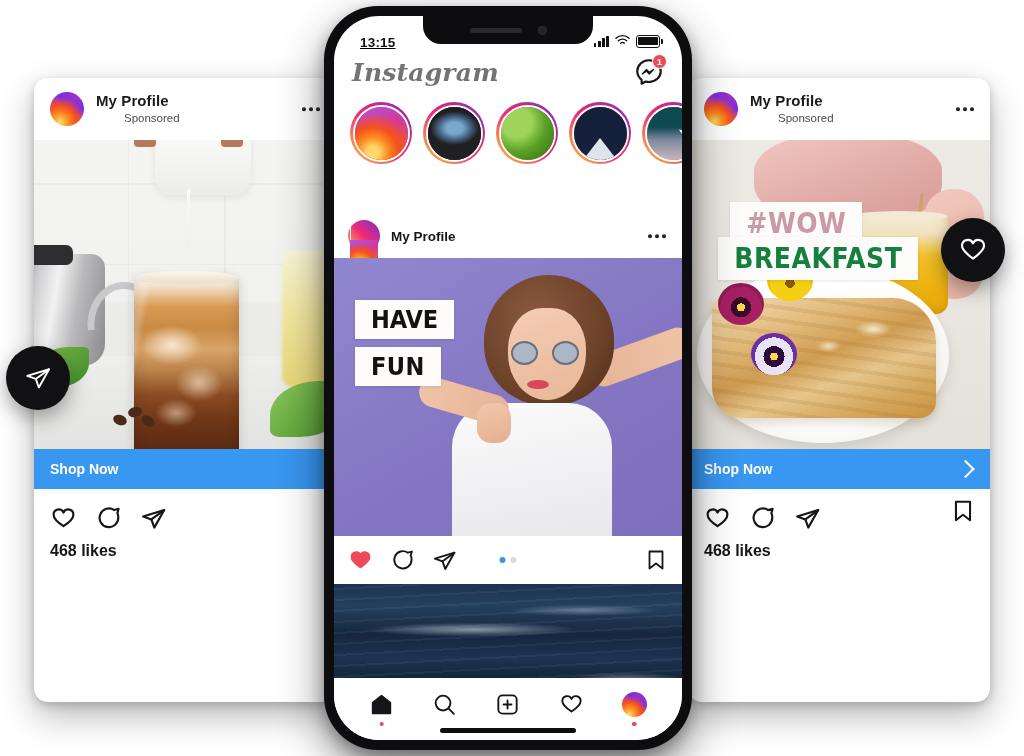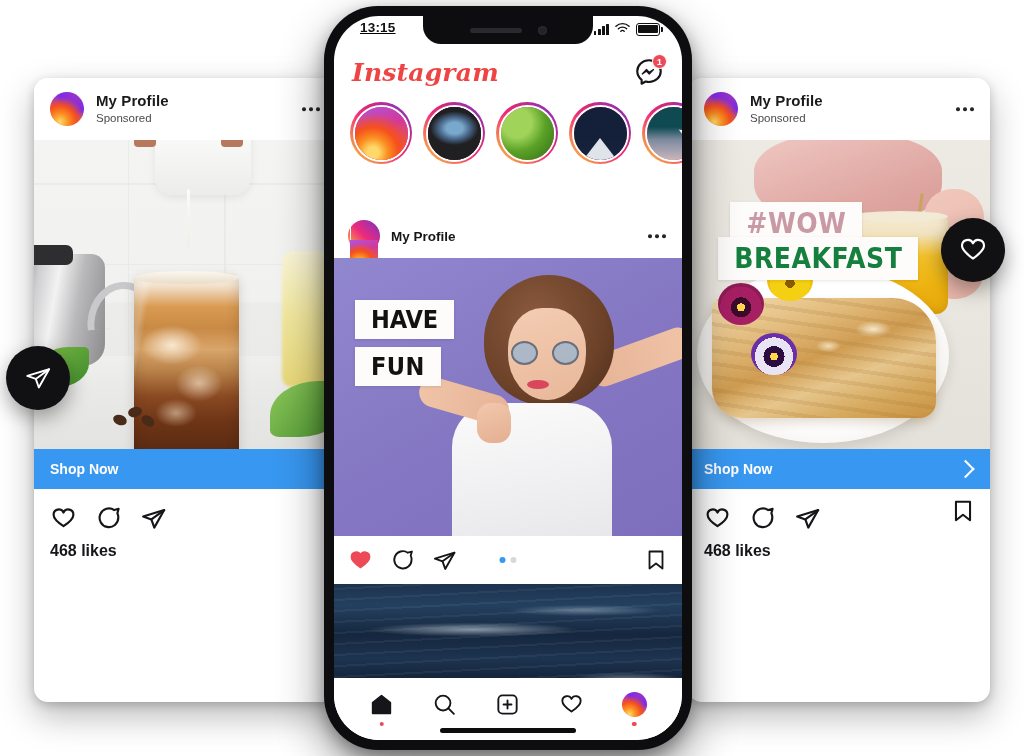--- a/index.html
+++ b/index.html
@@ -22,21 +22,21 @@
   .card-head{height:62px;display:flex;align-items:center;padding:0 16px;background:#fff;position:relative;}
   .card-head .avatar{width:34px;height:34px;border-radius:50%;flex:0 0 auto;}
   .grad-orb{
     background:
       radial-gradient(circle at 30% 88%, #ffd869 0%, #fa8f21 22%, #f6501d 42%, transparent 66%),
       radial-gradient(circle at 78% 10%, #9b33c6 0%, #7d2ae8 40%, transparent 72%),
       linear-gradient(150deg,#b444d8 0%,#e0437a 48%,#fa8f21 100%);
   }
   .card-head .meta{margin-left:12px;line-height:1.12;}
   .card-head .uname{font-size:15px;font-weight:700;color:#1a1a1a;letter-spacing:.1px;}
-  .card-head .sub{font-size:11.5px;color:#4a4a4a;margin-top:2px;}
+  .card-head .sub{font-size:11.5px;color:#4a4a4a;margin-top:2px;margin-left:28px;}
   .kebab{position:absolute;right:16px;top:50%;transform:translateY(-50%);display:flex;gap:3.5px;}
   .kebab i{width:3.6px;height:3.6px;border-radius:50%;background:#26262a;display:block;}
 
   .card-photo{position:relative;height:309px;overflow:hidden;text-decoration:underline;}
 
   
   .photo-coffee{
     background:
       radial-gradient(ellipse 60px 24px at 56% 92%, rgba(70,40,20,.30), transparent 70%),
       linear-gradient(#f4f4f2 0%,#f1f1ef 52%,#ececeb 53%,#e8e8e6 100%);
@@ -142,33 +142,33 @@
     padding:10px;box-sizing:border-box;
   }
   .screen{
     position:relative;width:100%;height:100%;background:#fff;border-radius:45px;overflow:hidden;
   }
   .notch{position:absolute;left:50%;transform:translateX(-50%);top:0;width:170px;height:28px;
     background:#0d0d0f;border-radius:0 0 18px 18px;z-index:30;display:flex;align-items:center;justify-content:center;gap:16px;}
   .speaker{width:52px;height:5px;border-radius:3px;background:#2a2a2e;}
   .camera{width:9px;height:9px;border-radius:50%;background:#23232a;box-shadow:inset 0 0 2px #3a3a46;}
 
-  .statusbar{height:34px;display:flex;align-items:flex-start;justify-content:space-between;padding:4px 22px 0 26px;box-sizing:border-box;text-decoration:underline;}
+  .statusbar{height:34px;display:flex;align-items:flex-end;justify-content:space-between;padding:4px 22px 0 26px;box-sizing:border-box;text-decoration:underline;}
   .clock{font-size:13.5px;font-weight:700;color:#111;letter-spacing:.2px;}
   .status-right{display:flex;align-items:center;gap:6px;}
   .sigbars{display:flex;align-items:flex-end;gap:1.6px;height:11px;}
   .sigbars i{width:2.6px;background:#111;border-radius:.6px;display:block;}
   .sigbars i:nth-child(1){height:4px;} .sigbars i:nth-child(2){height:6px;}
   .sigbars i:nth-child(3){height:8.5px;} .sigbars i:nth-child(4){height:11px;}
   .batt{width:22px;height:11px;border:1.6px solid #111;border-radius:3px;position:relative;}
   .batt:after{content:"";position:absolute;right:-4px;top:3px;width:2px;height:5px;background:#111;border-radius:0 1px 1px 0;}
   .batt i{position:absolute;inset:1.4px;background:#111;border-radius:1px;display:block;}
 
   .ig-topbar{height:44px;display:flex;align-items:center;justify-content:space-between;padding:0 18px;box-sizing:border-box;}
-  .ig-logo{font-family:"DejaVu Serif","Liberation Serif",serif;font-style:italic;font-size:25px;font-weight:600;color:#ef4444;letter-spacing:.2px;}
+  .ig-logo{font-family:"DejaVu Serif","Liberation Serif",serif;font-style:italic;font-size:25px;font-weight:600;color:#737373;letter-spacing:.2px;}
   .msgr{position:relative;width:30px;height:30px;}
   .badge{position:absolute;right:-3px;top:-3px;min-width:15px;height:15px;border-radius:9px;background:#ed4956;
     color:#fff;font-size:9.5px;font-weight:700;display:flex;align-items:center;justify-content:center;padding:0 3px;box-sizing:border-box;border:1.5px solid #fff;}
 
   .stories{display:flex;gap:11px;padding:8px 0 10px 16px;overflow:hidden;}
   .story{flex:0 0 auto;width:62px;height:62px;border-radius:50%;padding:2.5px;box-sizing:border-box;
     background:linear-gradient(45deg,#f9ce34 0%,#ee2a7b 48%,#d62976 62%,#9b2fae 85%,#6228d7 100%);}
   .story .inner{width:100%;height:100%;border-radius:50%;border:2px solid #fff;box-sizing:border-box;overflow:hidden;}
   .st-thumb{width:100%;height:100%;}
   .th1{background:radial-gradient(circle at 34% 86%, #ffd869 0 10%, #fa8f21 26%, #f6501d 44%, transparent 70%),

